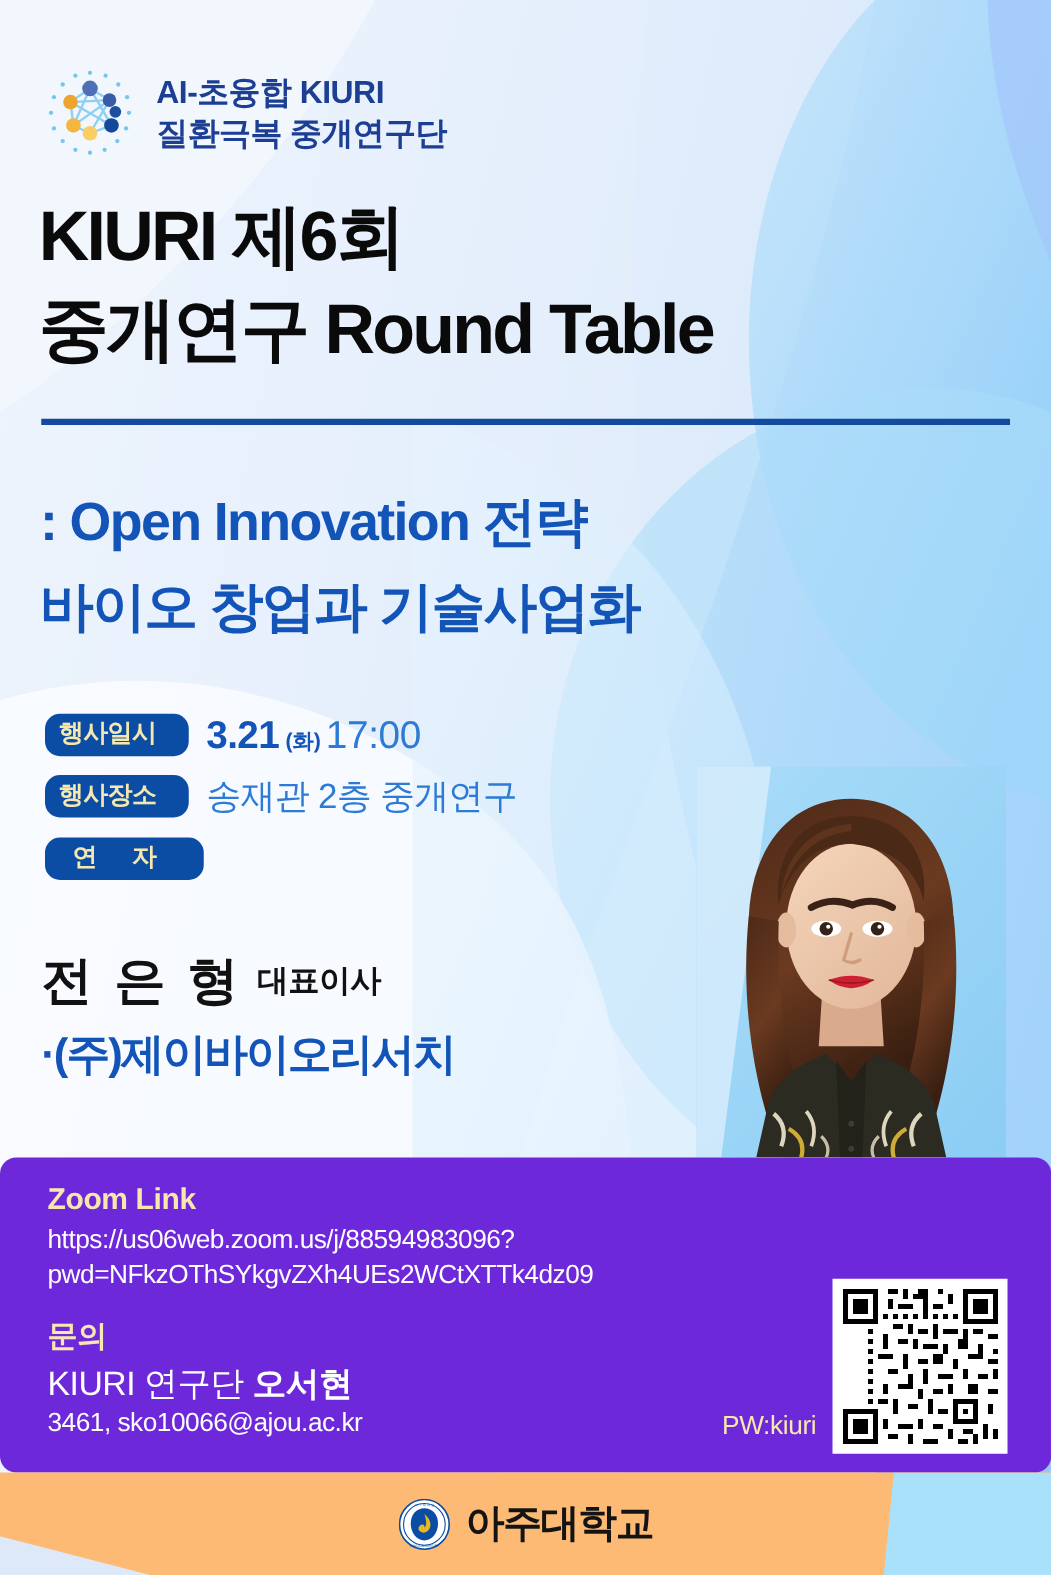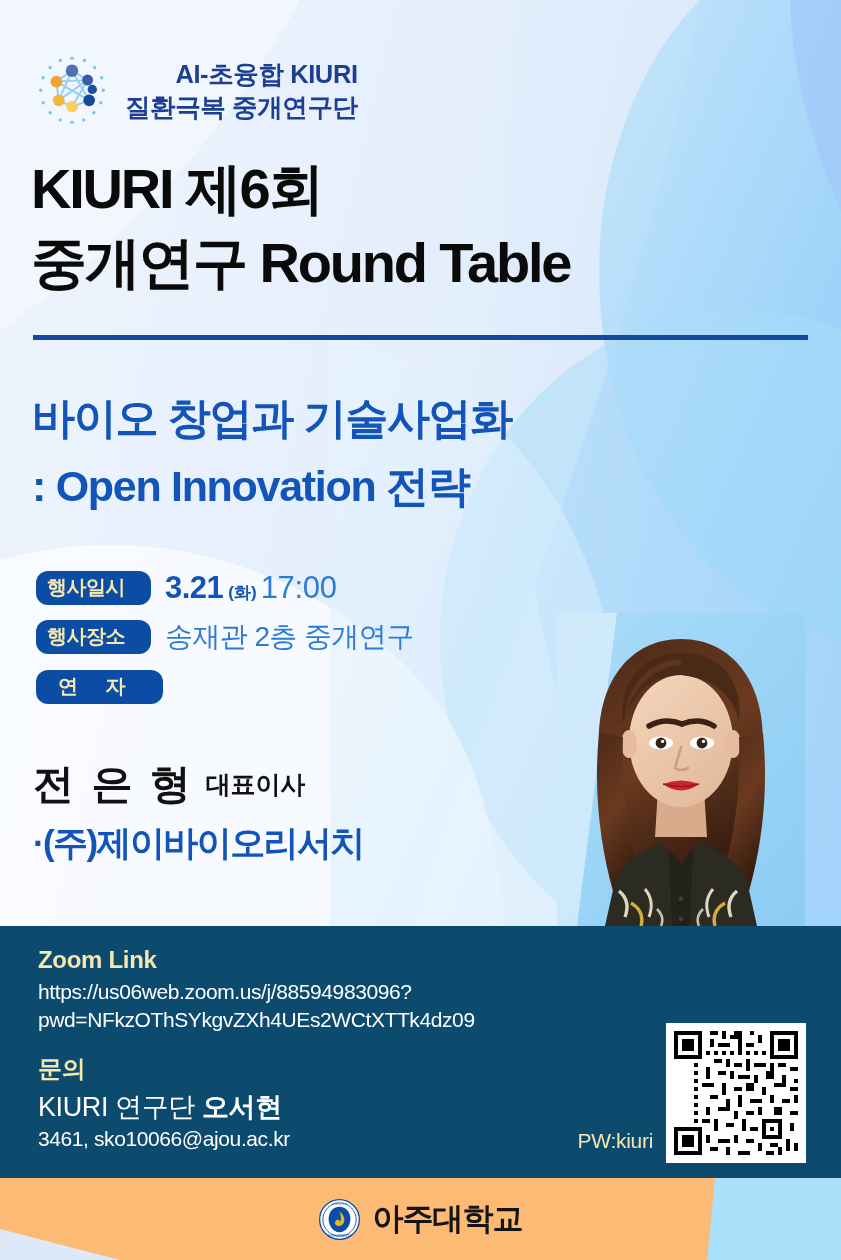--- a/index.html
+++ b/index.html
@@ -46,21 +46,20 @@
   .brand-text {
     display: flex;
     flex-direction: column;
     justify-content: center;
     color: #1c3f94;
     font-weight: bold;
     font-size: 25.5px;
     line-height: 1.28;
     letter-spacing: -0.4px;
     white-space: nowrap;
-    text-align: right;
   }
 
   
   .title-block {
     position: absolute;
     left: 31px;
     top: 152px;
     z-index: 5;
   }
   .title-line {
@@ -193,22 +192,23 @@
     overflow: hidden;
   }
 
   
   .blue-band {
     position: absolute;
     left: 0;
     top: 926px;
     width: 841px;
     height: 252px;
-    background: #0c4a6e;
+    background: #6d28d9;
     z-index: 6;
+    border-radius: 13px;
   }
   .band-content {
     position: absolute;
     left: 38px;
     top: 20px;
     z-index: 7;
   }
   .band-heading {
     color: #f6e7ae;
     font-weight: bold;
@@ -391,22 +391,22 @@
   </div>
 
   <div class="title-block">
     <div class="title-line">KIURI 제6회</div>
     <div class="title-line">중개연구 Round Table</div>
   </div>
 
   <div class="divider"></div>
 
   <div class="subtitle-block">
+    <div class="subtitle-line">: Open Innovation 전략</div>
     <div class="subtitle-line">바이오 창업과 기술사업화</div>
-    <div class="subtitle-line">: Open Innovation 전략</div>
   </div>
 
   <div class="info-block">
 
     <div class="info-row">
       <div class="badge">행사일시</div>
       <div class="info-value">
         <span class="date-main">3.21</span>
         <span class="date-day">(화)</span>
         <span class="date-time">17:00</span>

